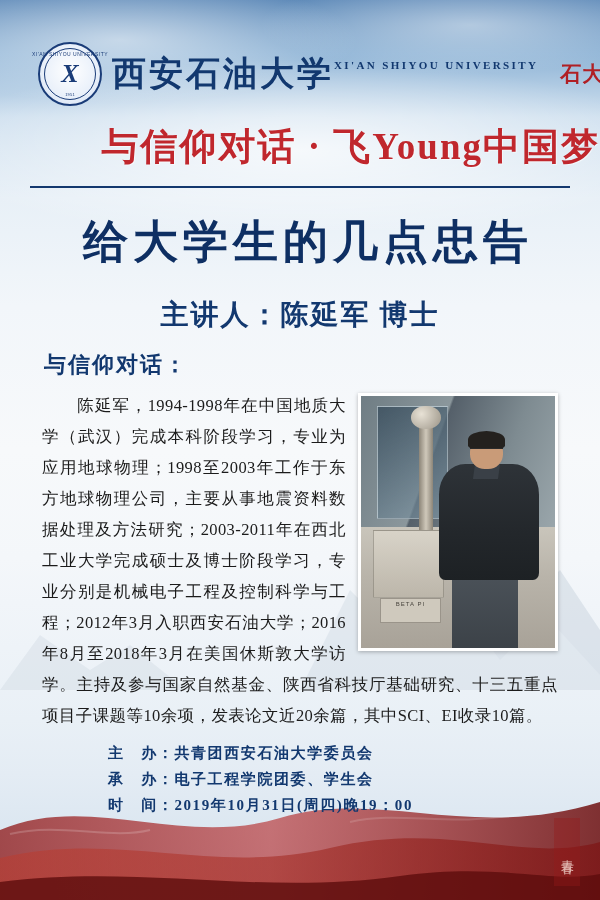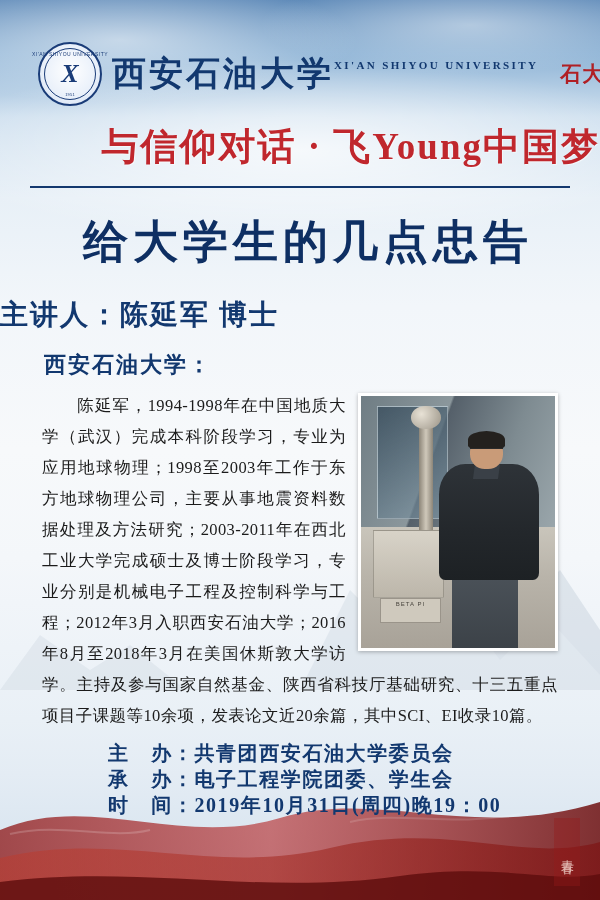--- a/index.html
+++ b/index.html
@@ -196,21 +196,21 @@
     font-weight: bold;
     color: #0e2f63;
     letter-spacing: 5px;
     white-space: nowrap;
   }
 
   .speaker-line {
     position: absolute;
     top: 296px;
     left: 0; right: 0;
-    text-align: left;
+    text-align: center;
     font-family: "Liberation Serif", serif;
     font-size: 28px;
     font-weight: bold;
     color: #12386f;
     letter-spacing: 2px;
     white-space: nowrap;
   }
 
   
   .bio-heading {
@@ -318,21 +318,21 @@
     position: absolute; left: 47%; top: 70%; width: 34%; height: 30%;
     background: linear-gradient(to bottom, #4b5259, #3c4248);
   }
 
   
   .info {
     position: absolute;
     left: 108px;
     top: 740px;
     font-family: "Liberation Serif", serif;
-    font-size: 20px;
+    font-size: 15px;
     color: #12386f;
     line-height: 26px;
     letter-spacing: 1.6px;
     font-weight: bold;
   }
   .info-row { white-space: nowrap; }
   .info-label { display: inline-block; }
 
   .seal {
     position: absolute;
@@ -398,21 +398,21 @@
     <div class="issue-no">第252期</div>
   </div>
 
   <div class="slogan">与信仰对话 · 飞Young中国梦</div>
 
   <div class="rule"></div>
 
   <div class="main-title">给大学生的几点忠告</div>
   <div class="speaker-line">主讲人：陈延军 博士</div>
 
-  <div class="bio-heading">西安石油大学：</div>
+  <div class="bio-heading">与信仰对话：</div>
 
   <div class="bio-body">
     <div class="photo">
       <div class="bg-sky"></div>
       <div class="bg-wall"></div>
       <div class="bg-glass"></div>
       <div class="bg-ground"></div>
       <div class="pole"></div>
       <div class="pole-top"></div>
       <div class="planter"></div>

